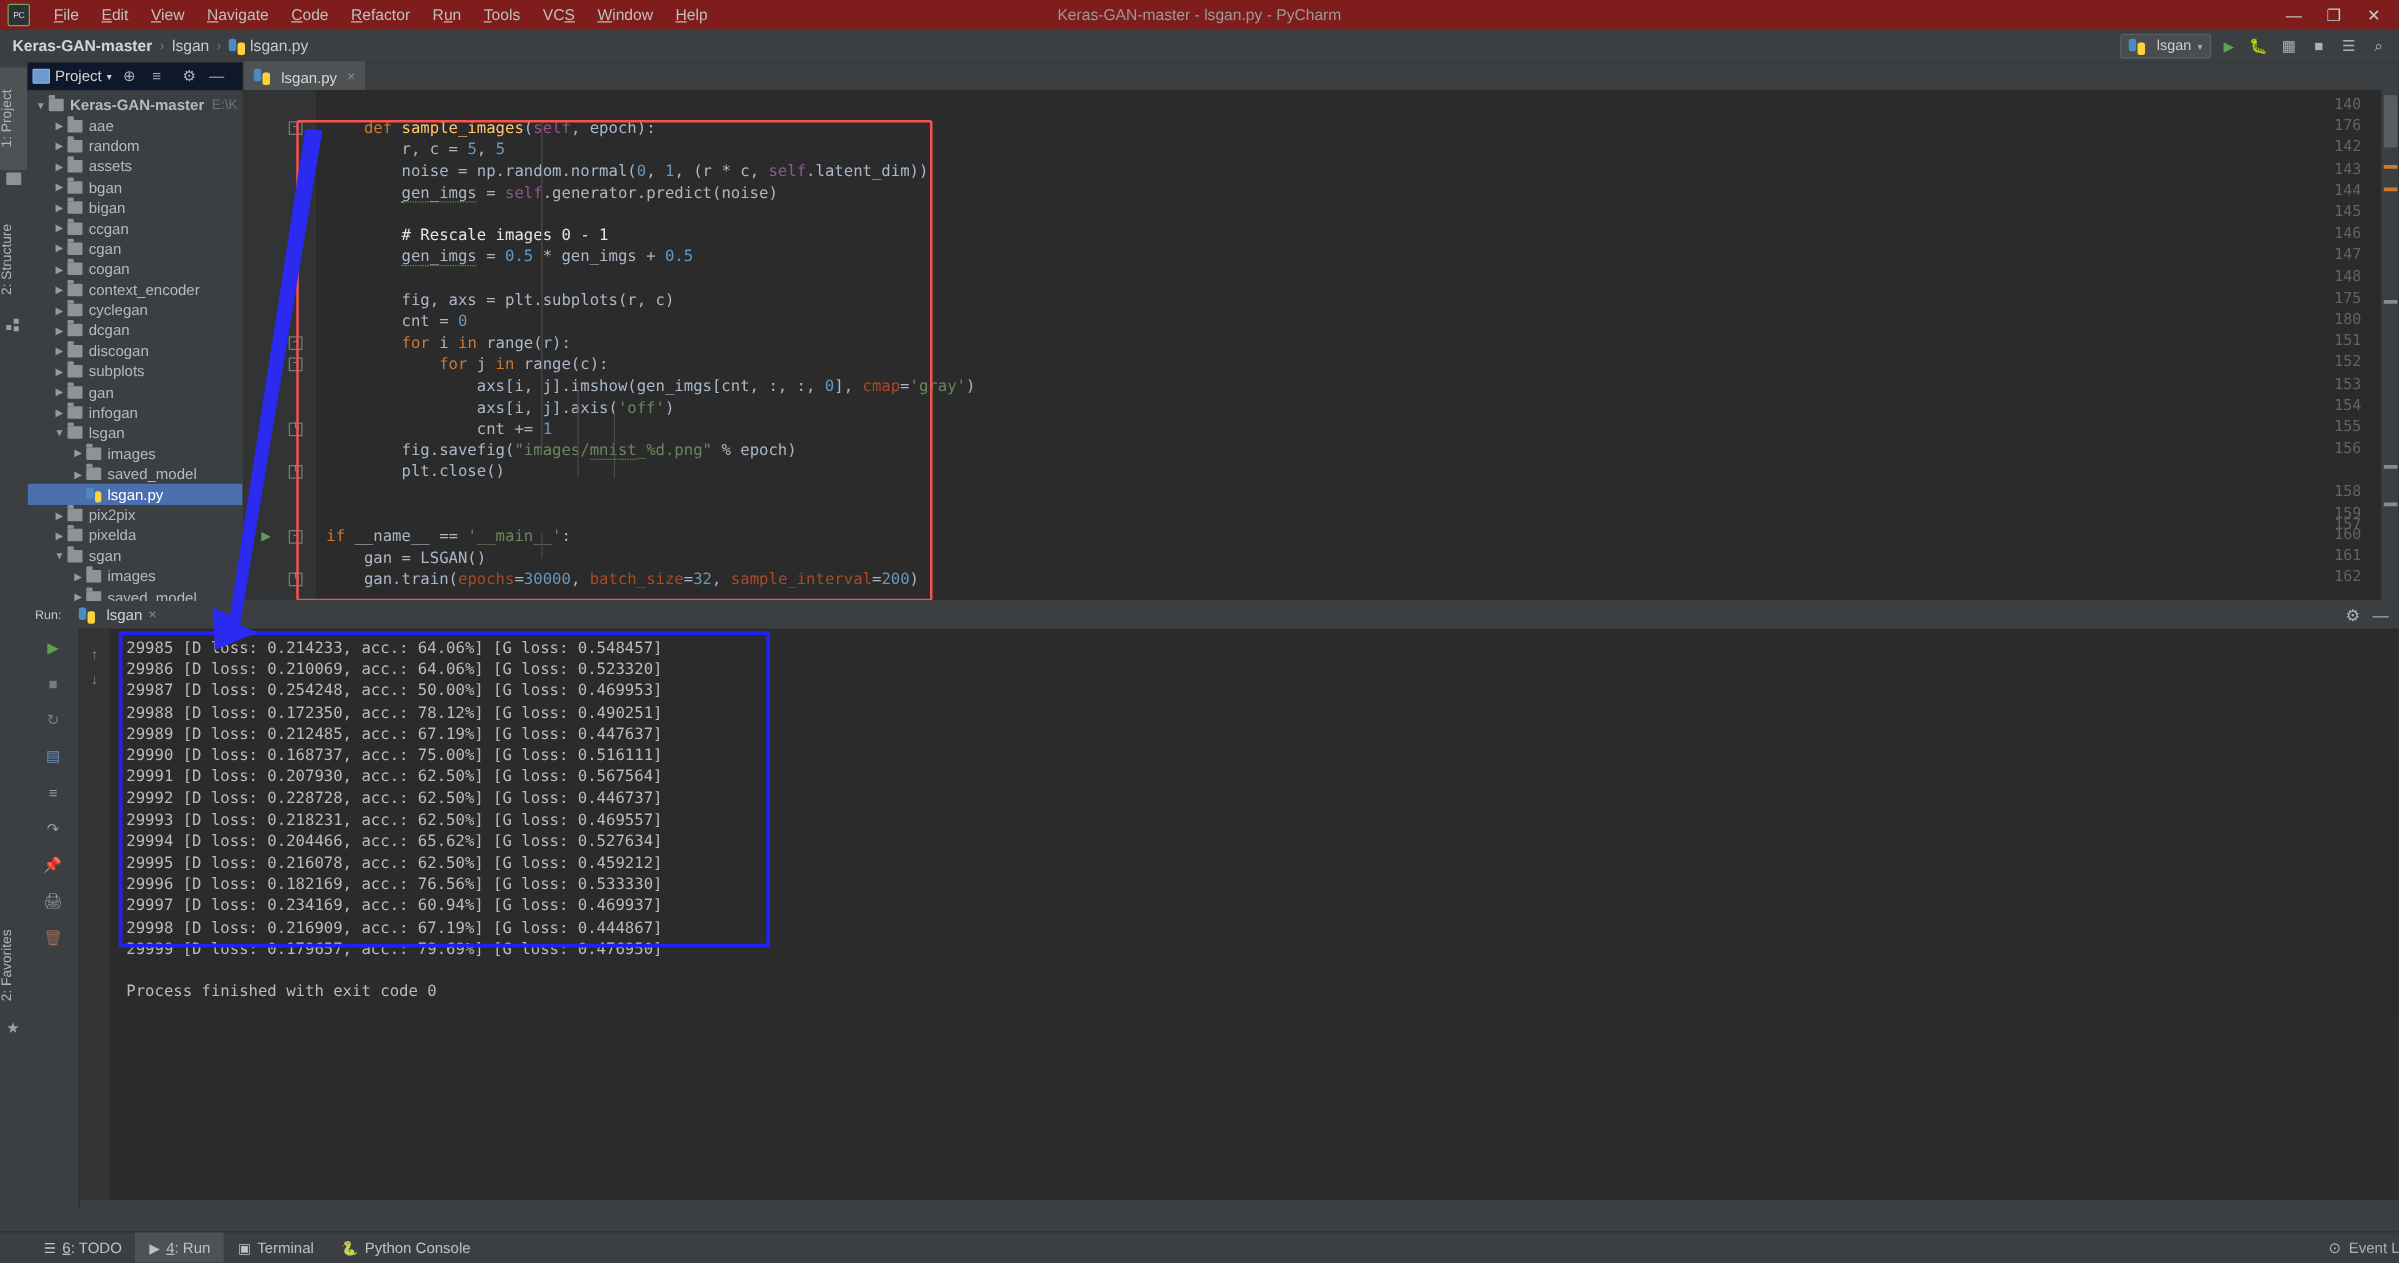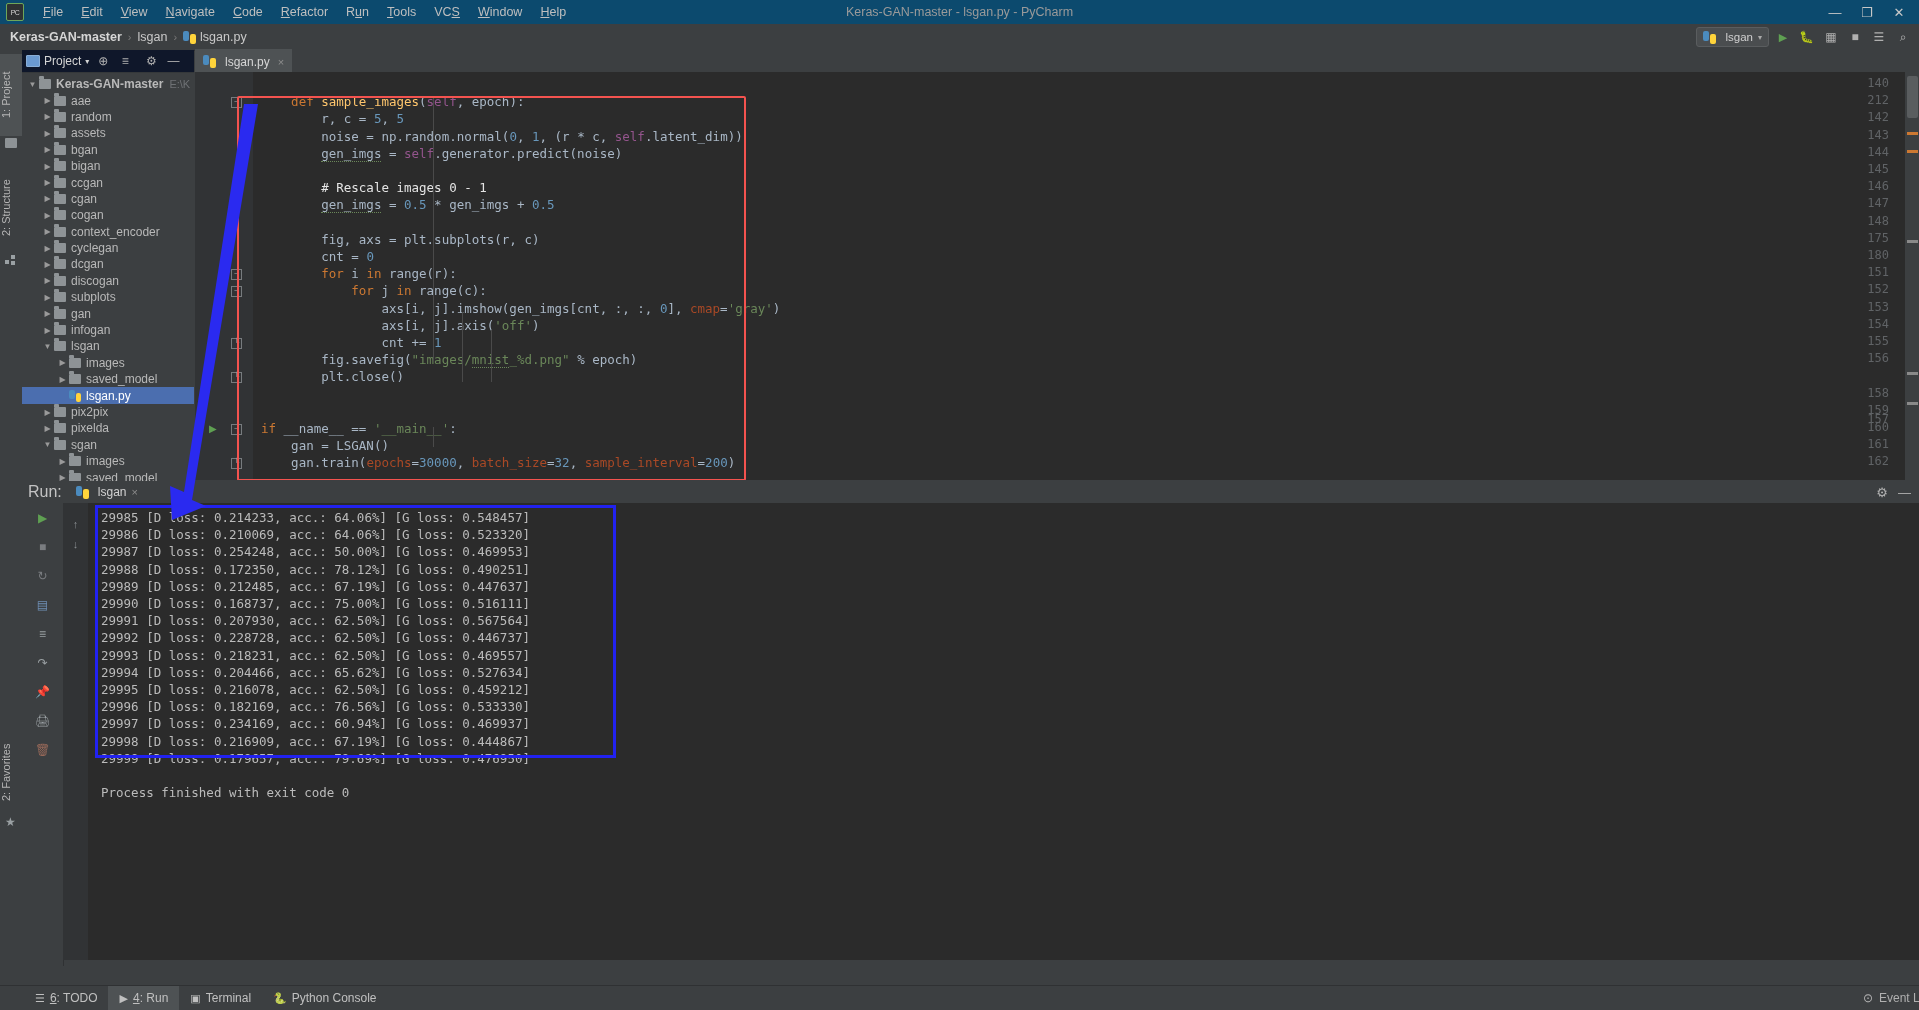--- a/index.html
+++ b/index.html
@@ -6,21 +6,21 @@
   body{
     width:1919px;height:1010px;overflow:hidden;
     background:#3c3f41;
     font-family:"Liberation Sans",sans-serif;
     font-size:12.5px;color:#bbbbbb;
     -webkit-font-smoothing:antialiased;
   }
   .app{position:relative;width:1919px;height:1010px;}
 
   
-  .menubar{height:24px;background:#0c4a6e;display:flex;align-items:center;padding-left:6px;position:relative;}
+  .menubar{height:24px;background:#7f1d1d;display:flex;align-items:center;padding-left:6px;position:relative;}
   .pc-logo{width:16px;height:16px;border:1px solid #6ea65a;border-radius:2px;background:#2f3133;
            display:flex;align-items:center;justify-content:center;font-size:7px;color:#d6d6d6;
            font-family:"Liberation Sans",sans-serif;letter-spacing:-.5px;margin-right:10px;}
   .menu-item{padding:2px 9px;color:#bfbfbf;font-size:12.5px;}
   .menu-item u{text-decoration:underline;}
   .win-title{position:absolute;left:50%;transform:translateX(-50%);color:#9a9a9a;font-size:12.5px;white-space:nowrap;}
   .win-btns{position:absolute;right:4px;top:0;height:24px;display:flex;align-items:center;}
   .win-btn{width:32px;height:24px;display:flex;align-items:center;justify-content:center;color:#c8c8c8;font-size:13px;}
 
   
@@ -95,21 +95,21 @@
 
   
   .erail{position:absolute;right:0;top:0;width:14px;height:100%;background:#3c3f41;}
   .emark{position:absolute;right:1px;width:11px;height:3px;}
   .escroll{position:absolute;right:1px;width:11px;background:#5a5d5f;border-radius:2px;}
 
   
   .runwin{position:absolute;left:22px;top:481px;right:0;height:479px;background:#3c3f41;}
   .run-head{height:22px;display:flex;align-items:center;gap:8px;padding-left:6px;position:relative;
             border-bottom:1px solid #2f3133;}
-  .run-label{font-size:16px;color:#c3c3c3;}
+  .run-label{font-size:10px;color:#c3c3c3;}
   .run-tab{display:flex;align-items:center;gap:5px;font-size:12px;color:#d2d2d2;padding:0 6px;}
   .run-head-right{position:absolute;right:8px;display:flex;gap:10px;align-items:center;color:#b0b0b0;}
   .run-body{position:absolute;left:0;top:22px;right:0;bottom:0;background:#3c3f41;}
   .run-toolbar{position:absolute;left:0;top:0;width:41px;height:100%;background:#3c3f41;
                border-right:1px solid #2f3133;display:flex;flex-direction:column;align-items:center;
                padding-top:6px;gap:11px;}
   .rt-ico{width:18px;height:18px;display:flex;align-items:center;justify-content:center;font-size:12px;color:#9aa0a3;}
   .console{position:absolute;left:41px;top:0;right:0;bottom:0;background:#2b2b2b;overflow:hidden;}
   .cons-gutter{position:absolute;left:0;top:0;width:25px;height:100%;background:#313335;}
   .cg-ico{position:absolute;left:6px;width:13px;height:13px;display:flex;align-items:center;justify-content:center;
@@ -348,21 +348,21 @@
         <span class="py-ico"></span>
         <span>lsgan.py</span>
         <span class="x">×</span>
       </div>
     </div>
 
     <div class="code-area">
       <div class="gutter"></div>
       <div id="line-numbers">
           <div class="lnum" style="top: 4px;">140</div>
-          <div class="lnum" style="top: 21.2px;">212</div>
+          <div class="lnum" style="top: 21.2px;">176</div>
           <div class="lnum" style="top: 38.4px;">142</div>
           <div class="lnum" style="top: 55.6px;">143</div>
           <div class="lnum" style="top: 72.8px;">144</div>
           <div class="lnum" style="top: 90px;">145</div>
           <div class="lnum" style="top: 107.2px;">146</div>
           <div class="lnum" style="top: 124.4px;">147</div>
           <div class="lnum" style="top: 141.6px;">148</div>
           <div class="lnum" style="top: 158.8px;">175</div>
           <div class="lnum" style="top: 176px;">180</div>
           <div class="lnum" style="top: 193.2px;">151</div>

